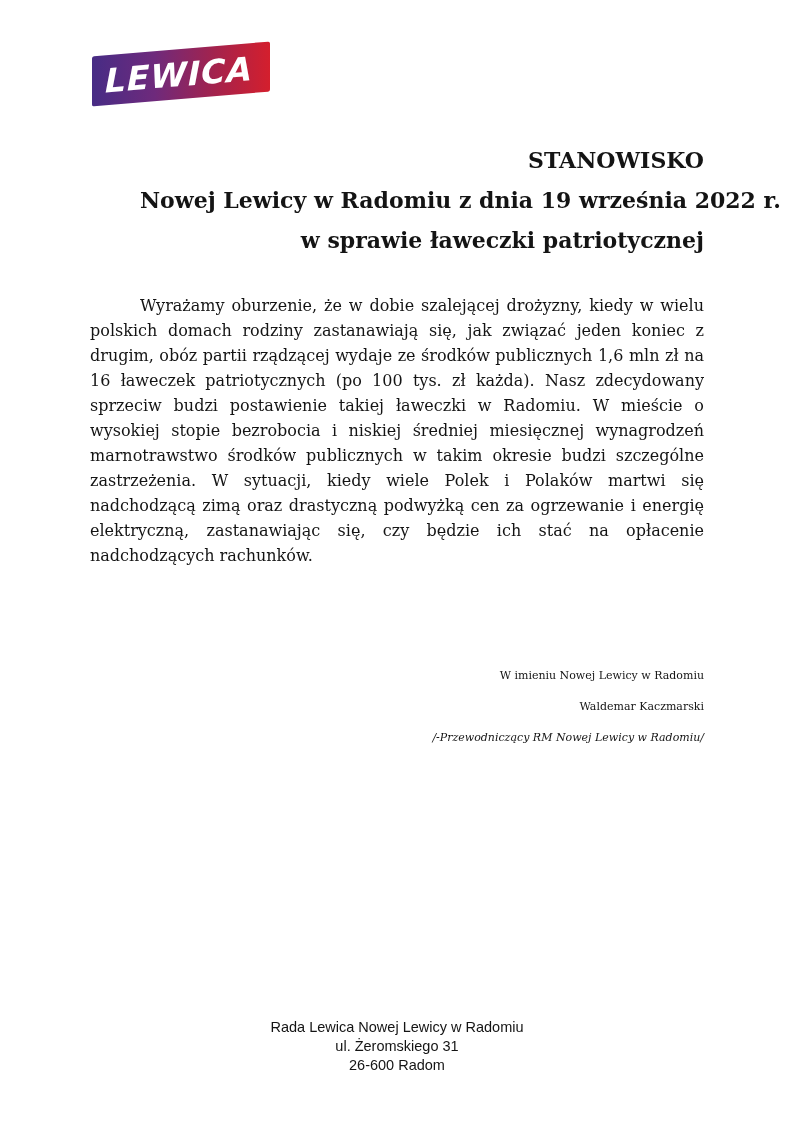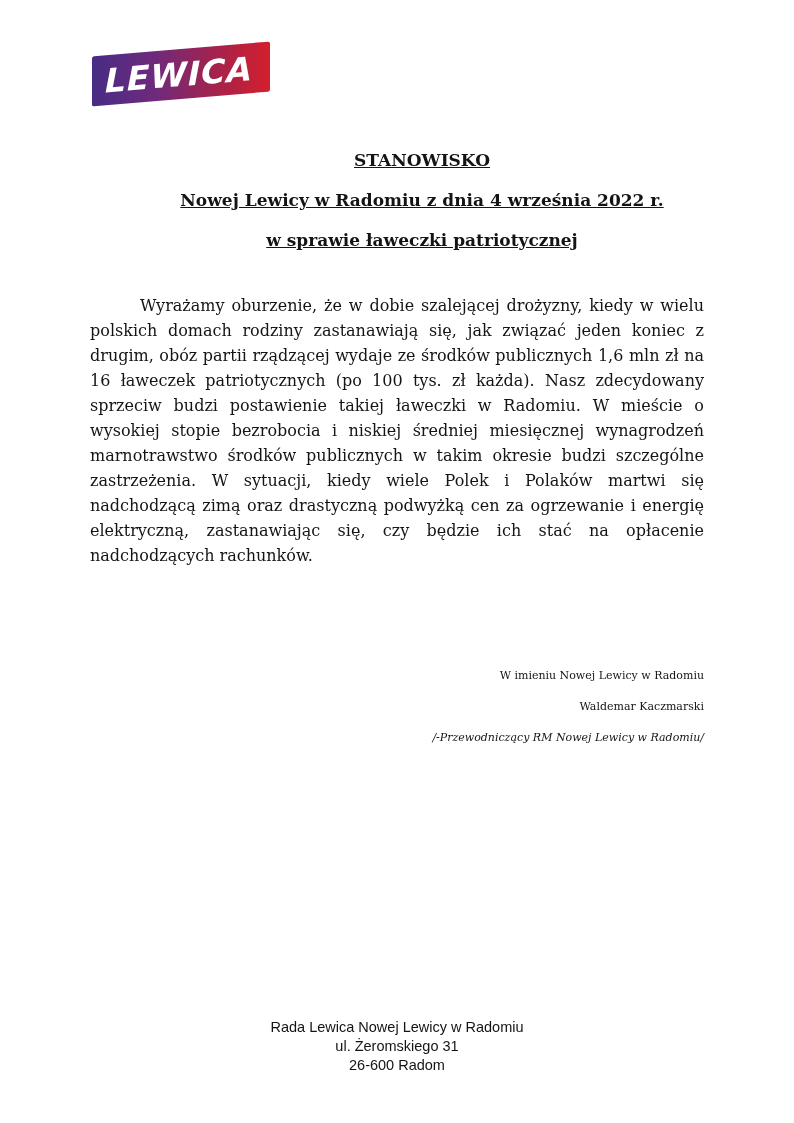--- a/index.html
+++ b/index.html
@@ -43,24 +43,23 @@
   }
 
   
   .heading {
     position: absolute;
     left: 90px;
     top: 150px;
     width: 614px;
     padding-left: 50px;
     box-sizing: border-box;
-    text-align: center;
+    text-align: right;
     font-weight: bold;
-    font-size: 17px;
-    text-decoration: underline;
+    font-size: 22px;
   }
   .heading .h-line {
     height: 20px;
     line-height: 20px;
     margin-bottom: 20px;
     white-space: nowrap;
   }
 
   
   .bodytext {
@@ -111,21 +110,21 @@
 <body>
 
 <div class="page">
 
   <div class="logo">
     <span class="logo-text">LEWICA</span>
   </div>
 
   <div class="heading">
     <div class="h-line">STANOWISKO</div>
-    <div class="h-line">Nowej Lewicy w Radomiu z dnia 4 września 2022 r.</div>
+    <div class="h-line">Nowej Lewicy w Radomiu z dnia 19 września 2022 r.</div>
     <div class="h-line">w sprawie ławeczki patriotycznej</div>
   </div>
 
   <div class="bodytext">
     <p>Wyrażamy oburzenie, że w dobie szalejącej drożyzny, kiedy w wielu polskich domach rodziny zastanawiają się, jak związać jeden koniec z drugim, obóz partii rządzącej wydaje ze środków publicznych 1,6 mln zł na 16 ławeczek patriotycznych (po 100 tys. zł każda). Nasz zdecydowany sprzeciw budzi postawienie takiej ławeczki w Radomiu. W mieście o wysokiej stopie bezrobocia i niskiej średniej miesięcznej wynagrodzeń marnotrawstwo środków publicznych w takim okresie budzi szczególne zastrzeżenia. W sytuacji, kiedy wiele Polek i Polaków martwi się nadchodzącą zimą oraz drastyczną podwyżką cen za ogrzewanie i energię elektryczną, zastanawiając się, czy będzie ich stać na opłacenie nadchodzących rachunków.</p>
   </div>
 
   <div class="signature">
     <div class="s-line">W imieniu Nowej Lewicy w Radomiu</div>
     <div class="s-line">Waldemar Kaczmarski</div>

